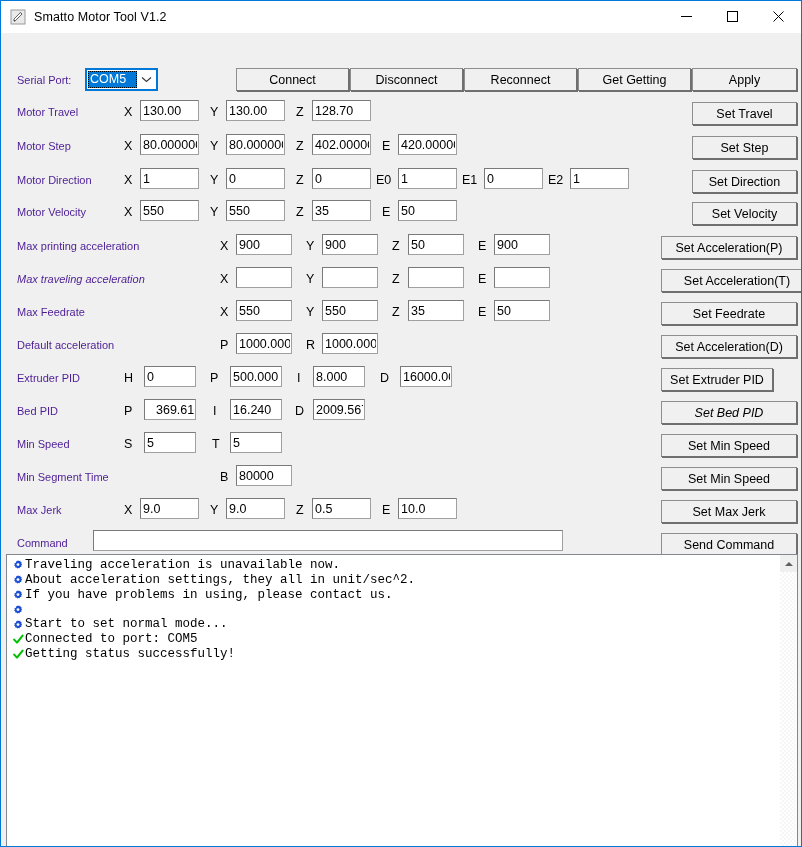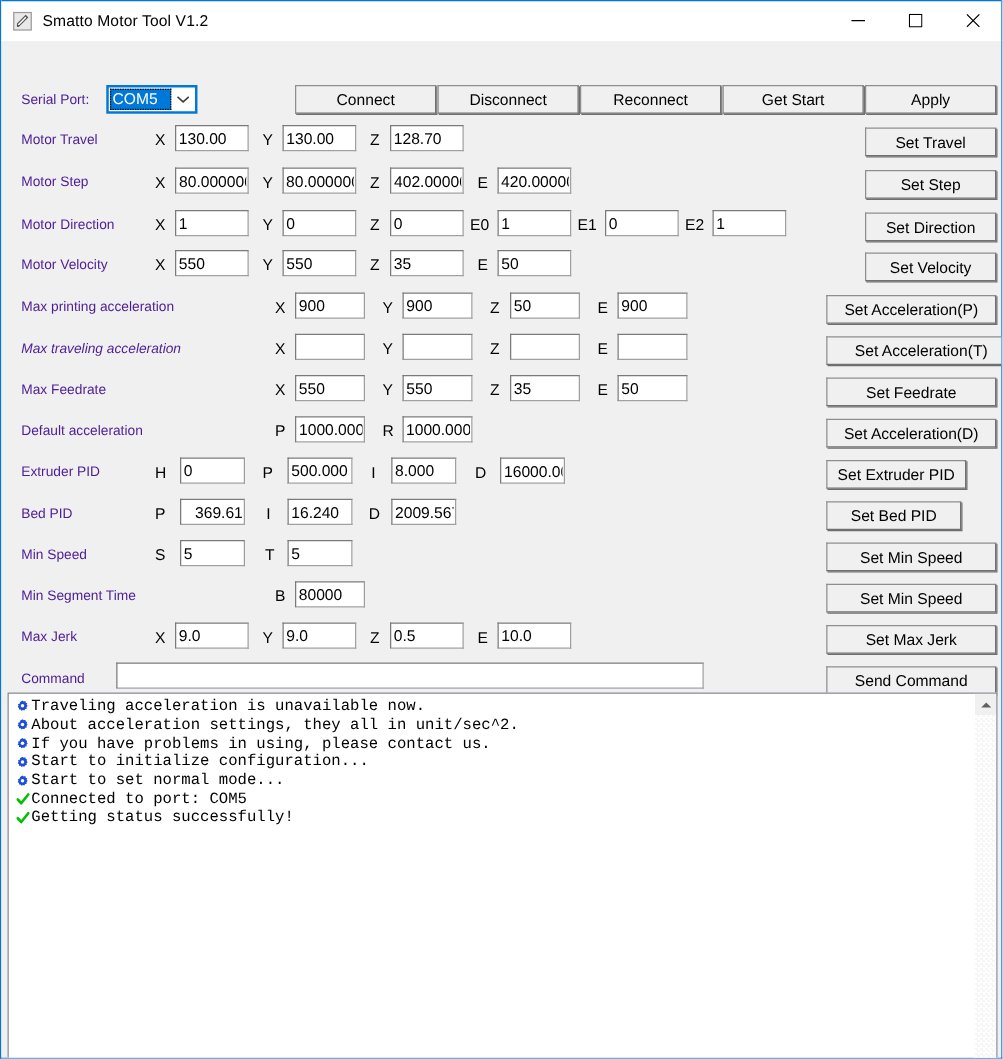--- a/index.html
+++ b/index.html
@@ -272,21 +272,21 @@
       <span class="combo-arrow">
         <svg width="11" height="7" viewBox="0 0 11 7">
             <path d="M1 1.5 L5.5 5.5 L10 1.5" fill="none" stroke="#3c3c3c" stroke-width="1.2"></path>
           </svg>
       </span>
     </div>
 
     <button class="btn" style="left:235px; top:35px; width:113px;">Connect</button>
     <button class="btn" style="left:349px; top:35px; width:113px;">Disconnect</button>
     <button class="btn" style="left:463px; top:35px; width:113px;">Reconnect</button>
-    <button class="btn" style="left:577px; top:35px; width:113px;">Get Start</button>
+    <button class="btn" style="left:577px; top:35px; width:113px;">Get Getting</button>
     <button class="btn" style="left:691px; top:35px; width:105px;">Apply</button>
 
     <span class="lbl" style="left:16px; top:72px;">Motor Travel</span>
     <span class="axis" style="left:123px; top:72px;">X</span>
     <input class="tb" style="left: 139px; top: 67px; width: 59px;" value="130.00">
     <span class="axis" style="left:209px; top:72px;">Y</span>
     <input class="tb" style="left: 225px; top: 67px; width: 59px;" value="130.00">
     <span class="axis" style="left:295px; top:72px;">Z</span>
     <input class="tb" style="left: 311px; top: 67px; width: 59px;" value="128.70">
     <button class="btn" style="left:691px; top:69px; width:105px;">Set Travel</button>
@@ -379,21 +379,21 @@
     <input class="tb" style="left: 399px; top: 333px; width: 52px;" value="16000.000">
     <button class="btn" style="left:660px; top:335px; width:112px;">Set Extruder PID</button>
 
     <span class="lbl" style="left:16px; top:371px;">Bed PID</span>
     <span class="axis" style="left:123px; top:371px;">P</span>
     <input class="tb" style="left: 143px; top: 366px; width: 52px; padding-left: 11px;" value="369.610">
     <span class="axis" style="left:212px; top:371px;">I</span>
     <input class="tb" style="left: 229px; top: 366px; width: 52px;" value="16.240">
     <span class="axis" style="left:294px; top:371px;">D</span>
     <input class="tb" style="left: 312px; top: 366px; width: 52px;" value="2009.567">
-    <button class="btn" style="left:660px; top:368px; width:108px;">Set Bed PID</button>
+    <button class="btn" style="left:660px; top:368px; width:136px;font-style:italic;">Set Bed PID</button>
 
     <span class="lbl" style="left:16px; top:404px;">Min Speed</span>
     <span class="axis" style="left:123px; top:404px;">S</span>
     <input class="tb" style="left: 143px; top: 399px; width: 52px;" value="5">
     <span class="axis" style="left:211px; top:404px;">T</span>
     <input class="tb" style="left: 229px; top: 399px; width: 52px;" value="5">
     <button class="btn" style="left:660px; top:401px; width:136px;">Set Min Speed</button>
 
     <span class="lbl" style="left:16px; top:437px;">Min Segment Time</span>
     <span class="axis" style="left:219px; top:437px;">B</span>
@@ -448,21 +448,20 @@
           <span class="logmsg">If you have problems in using, please contact us.</span>
         </div>
 
         <div class="logline">
           <span class="logicon">
             <svg width="10" height="10" viewBox="0 0 10 10">
               <path d="M5 0.4 L6 1.1 L7.3 0.8 L7.6 2.1 L8.8 2.6 L8.3 3.8 L9.2 4.8 L8.2 5.6 L8.4 6.9 L7.1 7.1 L6.5 8.3 L5.3 7.9 L4.2 8.6 L3.5 7.6 L2.2 7.6 L2.2 6.3 L1.1 5.6 L1.8 4.5 L1.4 3.2 L2.7 2.9 L3.1 1.6 Z" fill="#1a4fd6"></path>
               <circle cx="5" cy="4.6" r="1.4" fill="#ffffff"></circle>
             </svg>
           </span>
-          <span class="logmsg">Start to initialize configuration...</span>
         </div>
 
         <div class="logline">
           <span class="logicon">
             <svg width="10" height="10" viewBox="0 0 10 10">
               <path d="M5 0.4 L6 1.1 L7.3 0.8 L7.6 2.1 L8.8 2.6 L8.3 3.8 L9.2 4.8 L8.2 5.6 L8.4 6.9 L7.1 7.1 L6.5 8.3 L5.3 7.9 L4.2 8.6 L3.5 7.6 L2.2 7.6 L2.2 6.3 L1.1 5.6 L1.8 4.5 L1.4 3.2 L2.7 2.9 L3.1 1.6 Z" fill="#1a4fd6"></path>
               <circle cx="5" cy="4.6" r="1.4" fill="#ffffff"></circle>
             </svg>
           </span>
           <span class="logmsg">Start to set normal mode...</span>

